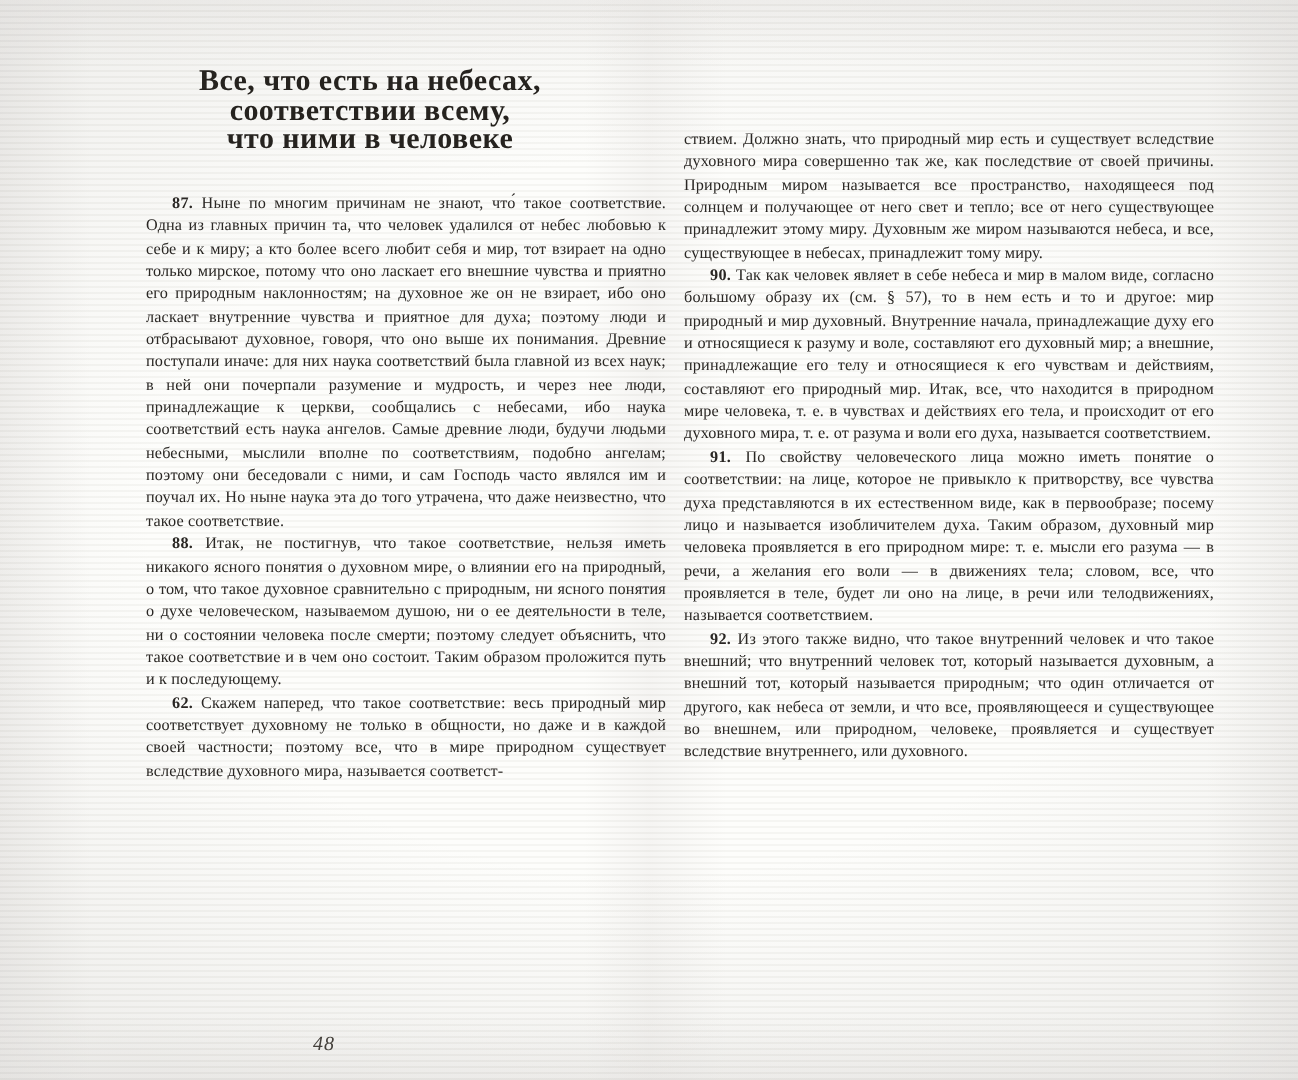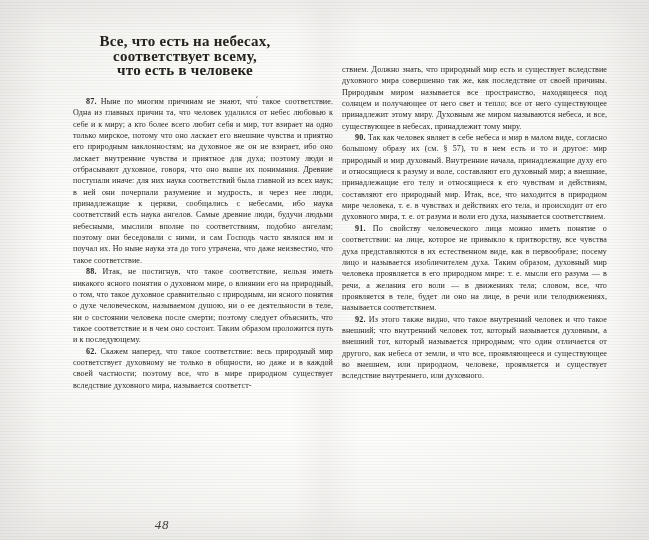--- a/index.html
+++ b/index.html
@@ -82,21 +82,21 @@
   }
   p.para + p.para { margin-top: 0; }
 
   .num {
     font-weight: 700;
     letter-spacing: 0.02em;
   }
 
   .folio {
     position: absolute;
-    font-size: 13px;
+    font-size: 10px;
     font-style: italic;
     color: #44403b;
     letter-spacing: 0.05em;
   }
   .folio-left  { left: 0;  top: 517px; width: 324px; text-align: center; }
   .folio-right { left: 0;  top: 517px; width: 324px; text-align: center; }
 
   
   #grain {
     position: absolute;
@@ -112,22 +112,22 @@
 <body>
 
 <div id="scan">
 
   <div id="paper-tone"></div>
 
   <div class="page page-left">
 
     <div class="heading">
       <span class="hline">Все, что есть на небесах,</span>
-      <span class="hline">соответствует всему,</span>
-      <span class="hline">что есть в человеке</span>
+      <span class="hline">соответствии всему,</span>
+      <span class="hline">что ними в человеке</span>
     </div>
 
     <div class="text-col col-left">
 
       <p class="para"><span class="num">87.</span>&nbsp;<span>Ныне по многим причинам не знают, что́ такое соответствие. Одна из главных причин та, что человек удалился от небес любовью к себе и к миру; а кто более всего любит себя и мир, тот взирает на одно только мирское, потому что оно ласкает его внешние чувства и приятно его природным наклонностям; на духовное же он не взирает, ибо оно ласкает внутренние чувства и приятное для духа; поэтому люди и отбрасывают духовное, говоря, что оно выше их понимания. Древние поступали иначе: для них наука соответствий была главной из всех наук; в ней они почерпали разумение и мудрость, и через нее люди, принадлежащие к церкви, сообщались с небесами, ибо наука соответствий есть наука ангелов. Самые древние люди, будучи людьми небесными, мыслили вполне по соответствиям, подобно ангелам; поэтому они беседовали с ними, и сам Господь часто являлся им и поучал их. Но ныне наука эта до того утрачена, что даже неизвестно, что такое соответствие.</span></p>
 
       <p class="para"><span class="num">88.</span>&nbsp;<span>Итак, не постигнув, что такое соответствие, нельзя иметь никакого ясного понятия о духовном мире, о влиянии его на природный, о том, что такое духовное сравнительно с природным, ни ясного понятия о духе человеческом, называемом душою, ни о ее деятельности в теле, ни о состоянии человека после смерти; поэтому следует объяснить, что такое соответствие и в чем оно состоит. Таким образом проложится путь и к последующему.</span></p>
 
       <p class="para"><span class="num">62.</span>&nbsp;<span>Скажем наперед, что такое соответствие: весь природный мир соответствует духовному не только в общности, но даже и в каждой своей частности; поэтому все, что в мире природном существует вследствие духовного мира, называется соответст-</span></p>
 

